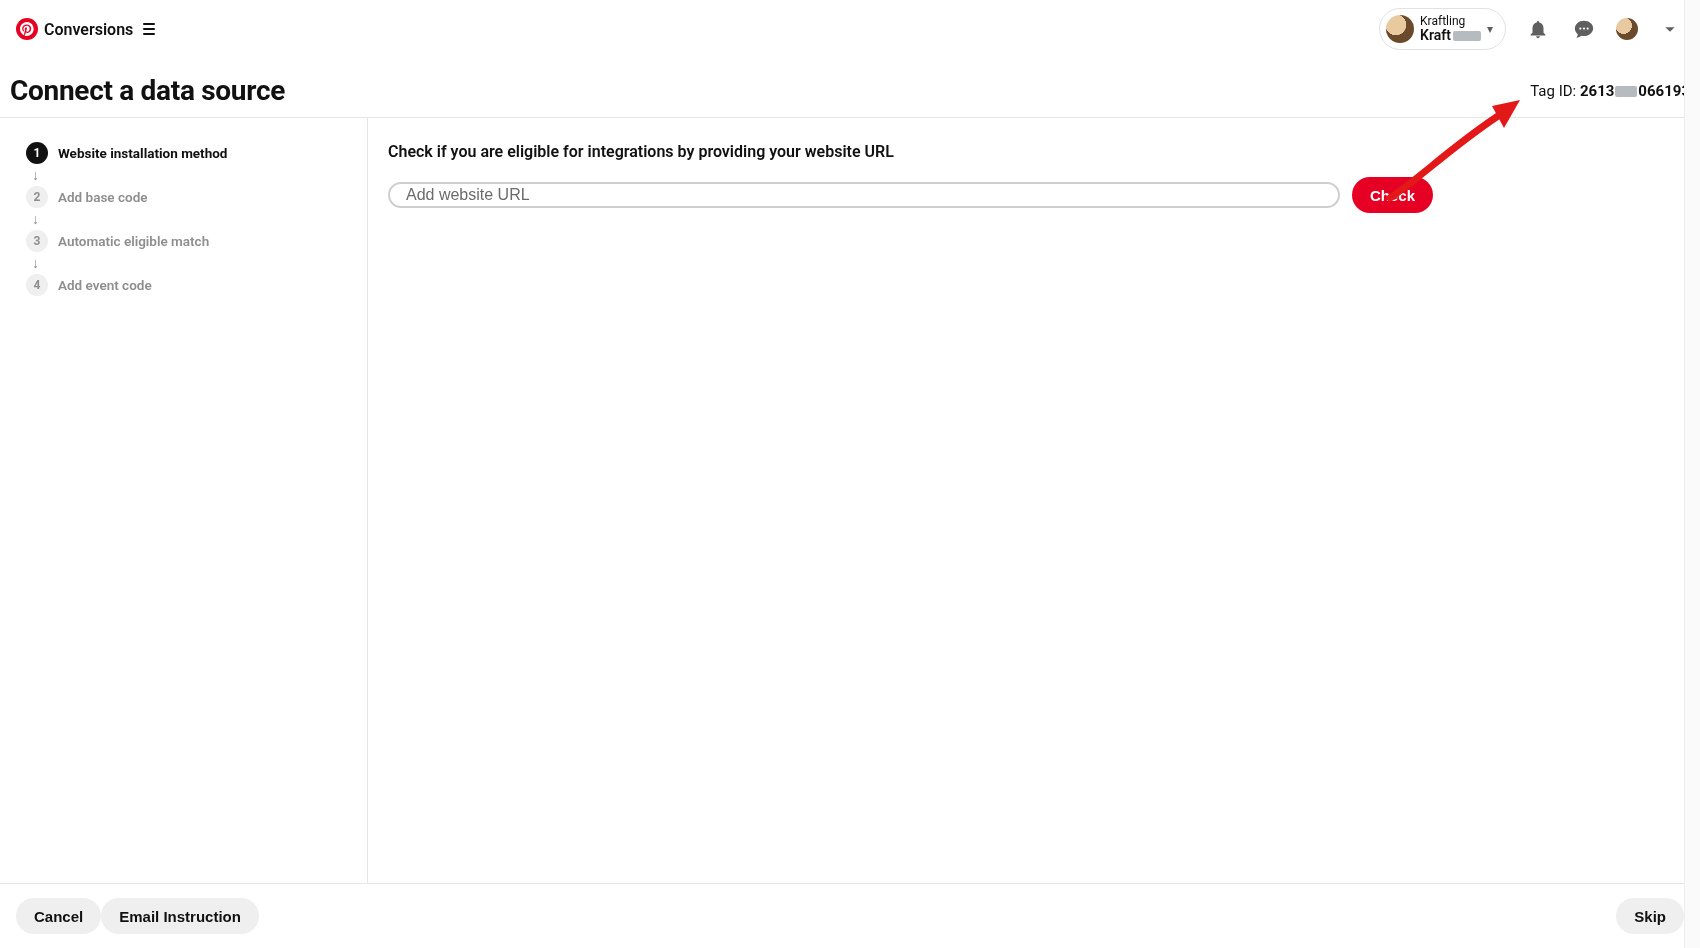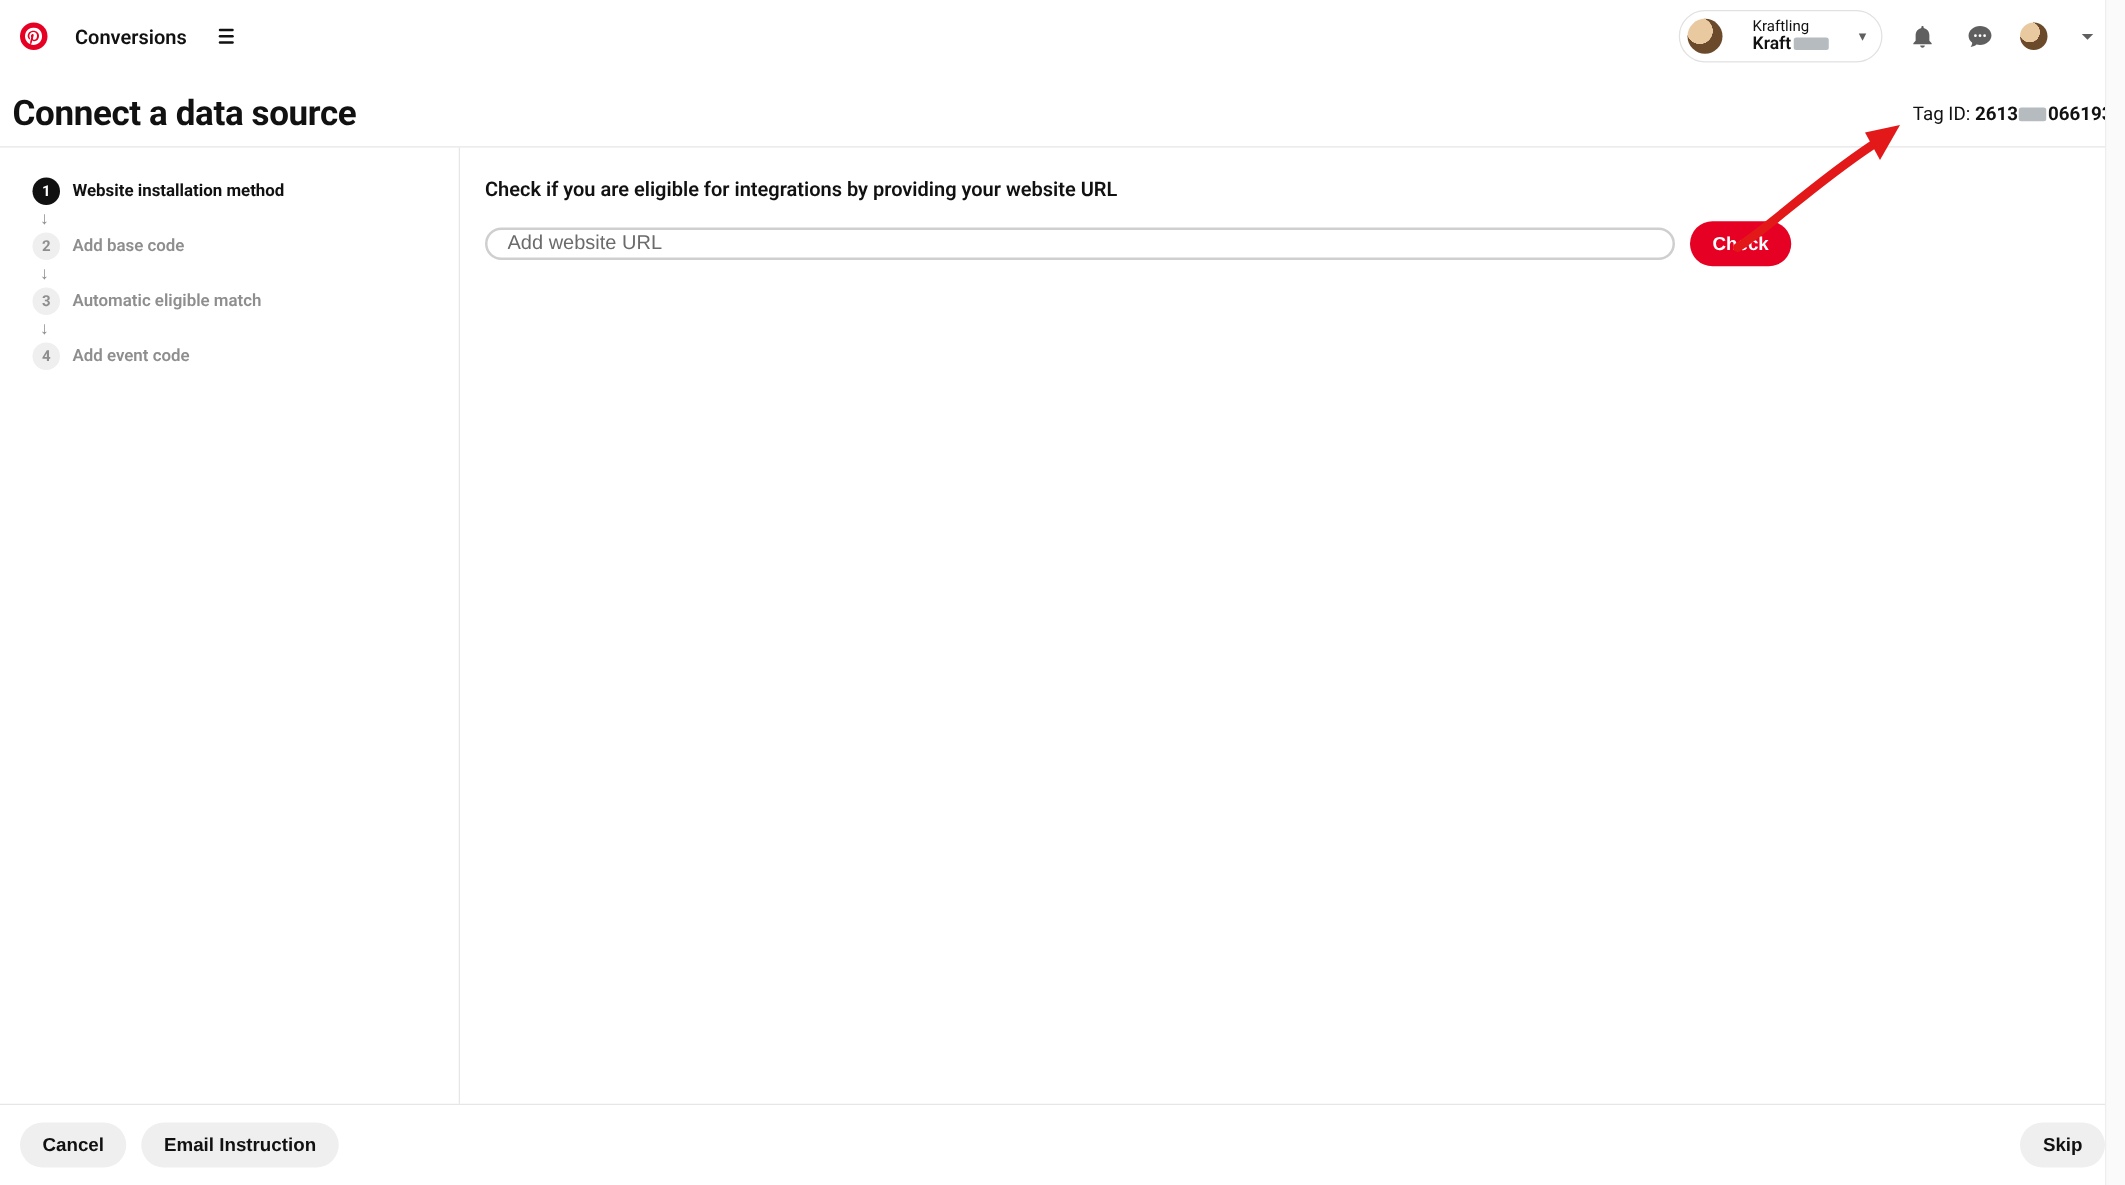--- a/index.html
+++ b/index.html
@@ -4,30 +4,30 @@
 <style>
   * { box-sizing: border-box; margin: 0; padding: 0; }
   html, body { height: 100%; width: 100%; font-family: -apple-system, BlinkMacSystemFont, "Segoe UI", Roboto, Helvetica, Arial, sans-serif; color: #111; background: #fff; }
   body { display: flex; flex-direction: column; }
 
   
   .topbar {
     display: flex; align-items: center; justify-content: space-between;
     padding: 8px 16px; height: 58px;
   }
-  .topbar-left { display: flex; align-items: center; gap: 22px; }
+  .topbar-left { display: flex; align-items: center; gap: 6px; }
   .logo { width: 22px; height: 22px; border-radius: 50%; background: #e60023; display:flex; align-items:center; justify-content:center; }
   .logo svg { width: 14px; height: 14px; fill: #fff; }
   .nav-label { font-weight: 600; font-size: 16px; }
   .hamburger { display:flex; flex-direction:column; gap:3px; cursor:pointer; padding:4px; }
   .hamburger span { width:12px; height:2px; background:#111; border-radius:1px; }
 
   .topbar-right { display:flex; align-items:center; gap: 18px; }
   .account-pill {
-    display:flex; align-items:center; gap:24px;
+    display:flex; align-items:center; gap:6px;
     border:1px solid #e1e1e1; border-radius: 999px;
     padding: 6px 12px 6px 6px; cursor:pointer;
   }
   .avatar { width:28px; height:28px; border-radius:50%; background: radial-gradient(circle at 35% 35%, #e8c9a0 0 40%, #6b4a2b 41% 100%); display:inline-block; }
   .avatar.small { width:22px; height:22px; }
   .account-text { display:flex; flex-direction:column; line-height:1.1; }
   .account-text .line1 { font-size:12px; color:#111; }
   .account-text .line2 { font-size:14px; font-weight:600; color:#111; }
   .account-text .redacted { display:inline-block; width:28px; height:10px; background:#b6bbc0; border-radius:2px; vertical-align:middle; margin-left:2px; }
   .chev-down { font-size:12px; color:#5f5f5f; }
@@ -82,21 +82,21 @@
   .arrow-annot svg { width:100%; height:100%; }
   .arrow-annot path, .arrow-annot polygon { stroke:#e31919; fill:none; }
   .arrow-annot .shaft { stroke-width:7; stroke-linecap:round; }
   .arrow-annot .head { fill:#e31919; stroke:none; }
 
   
   .footer {
     display:flex; align-items:center; justify-content:space-between;
     padding: 14px 16px;
   }
-  .footer-left { display:flex; gap:12px; }
+  .footer-left { display:flex; }
   .pill-btn {
     background:#efefef; color:#111; border:none; border-radius:999px;
     height:36px; padding:0 18px; font-size:15px; font-weight:600; cursor:pointer;
   }
 
   
   .host { position:relative; flex:1; display:flex; min-height:0; }
   .fake-scroll-track { position:absolute; right:0; top:0; bottom:0; width:16px; background:#fafafa; border-left:1px solid #eee; }
   .outer {
     display:flex; flex-direction:column; height:100%; width:100%;

